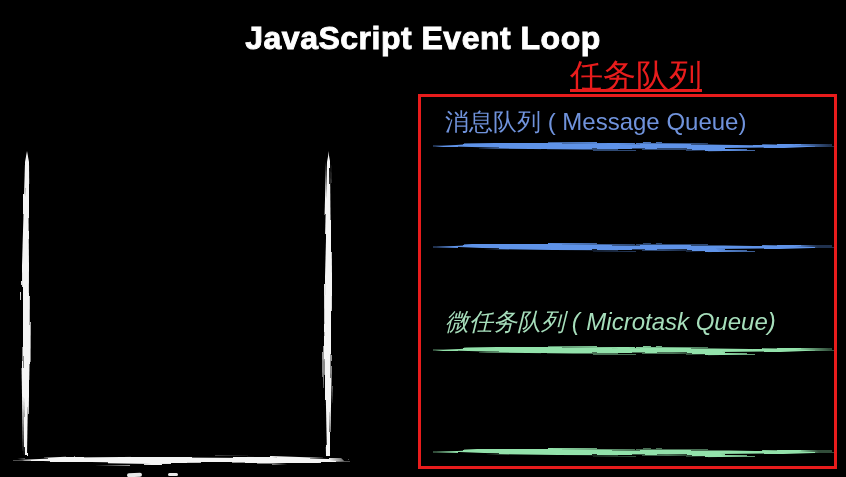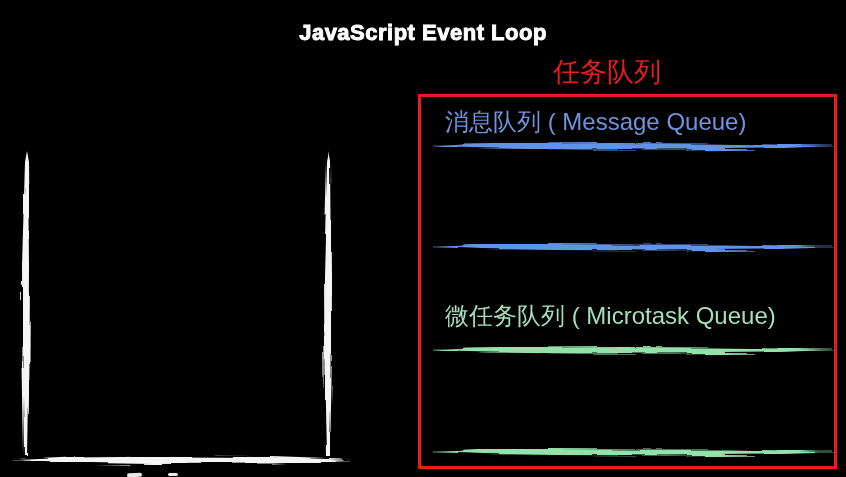--- a/index.html
+++ b/index.html
@@ -14,44 +14,44 @@
   }
   html,body{margin:0;padding:0;background:#000;}
   .canvas{
     position:relative;width:846px;height:477px;overflow:hidden;
     background:var(--background,#000);
     font-family:"Liberation Sans","DejaVu Sans",sans-serif;
   }
   .title{
     position:absolute;left:0;right:0;top:22px;margin:0;
     text-align:center;color:var(--title-text,#fff);
-    font-size:22px;font-weight:bold;letter-spacing:.5px;line-height:1;
+    font-size:32px;font-weight:bold;letter-spacing:.5px;line-height:1;
     -webkit-text-stroke:.9px var(--title-text,#fff);
   }
   .task-queue-label{
-    position:absolute;left:553px;top:57px;
-    color:var(--accent-red,#e81c1c);font-size:27px;line-height:1.15;
+    position:absolute;left:570px;top:57px;
+    color:var(--accent-red,#e81c1c);font-size:33px;line-height:1.15;text-decoration:underline;
   }
   .call-stack-label{
     position:absolute;left:21px;top:109px;
     color:var(--title-text,#fff);font-size:23px;line-height:1.2;
   }
   .call-stack-box{
     position:absolute;left:12px;top:146px;width:340px;height:326px;
     overflow:visible;
   }
   .queue-panel{
     position:absolute;left:418px;top:94px;width:419px;height:375px;
     box-sizing:border-box;border:3px solid var(--accent-red,#e81c1c);
   }
   .queue-heading{
     position:absolute;left:24px;font-size:24px;line-height:1.2;white-space:nowrap;
   }
   .msg-heading{top:11px;color:var(--blue-text,#7093dc);}
-  .micro-heading{top:205px;color:var(--green-text,#a6debb);}
+  .micro-heading{top:211px;color:var(--green-text,#a6debb);font-style:italic;}
   .brush-line{
     position:absolute;left:12px;width:400px;height:16px;overflow:visible;
   }
   .bl-1{top:41px}.bl-2{top:142px}.gl-1{top:245px}.gl-2{top:347px}
   .cutoff-frag{
     position:absolute;background:var(--stack-stroke,#f5f5f5);
     border-radius:2px;opacity:.95;
   }
   .frag-a{left:127px;top:473px;width:15px;height:4px;transform:rotate(-2deg);}
   .frag-b{left:168px;top:473px;width:10px;height:3px;}

